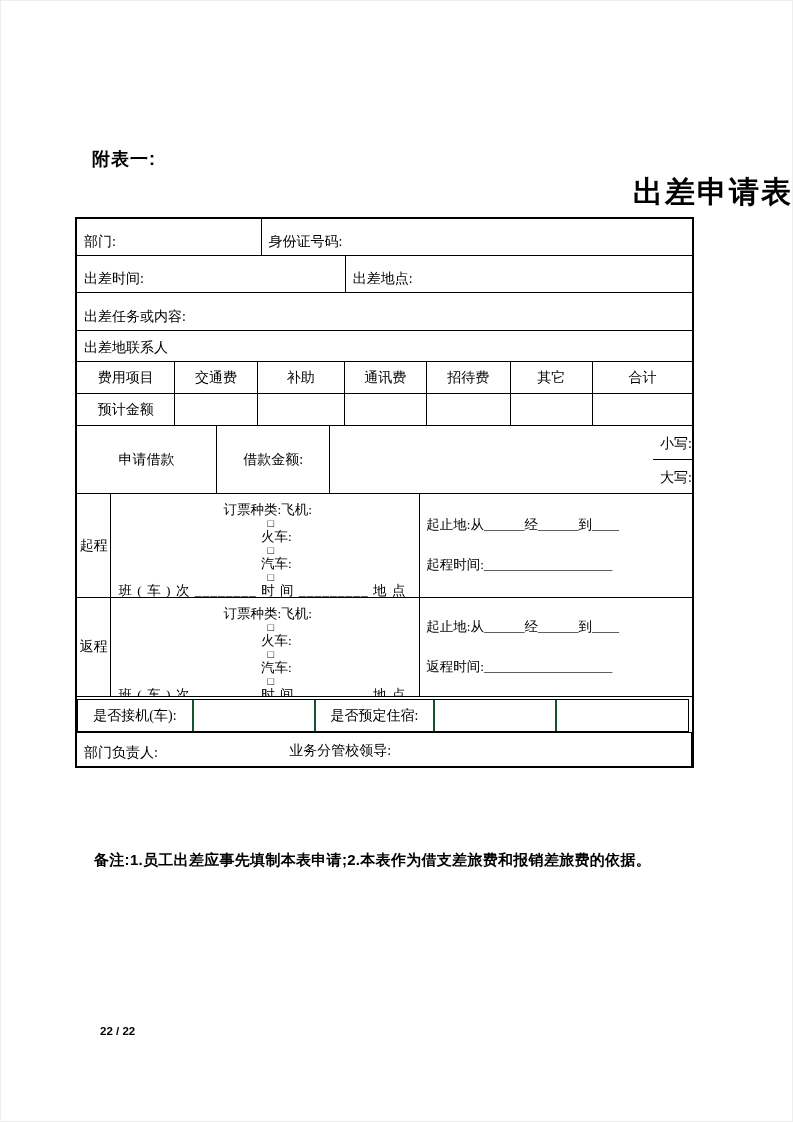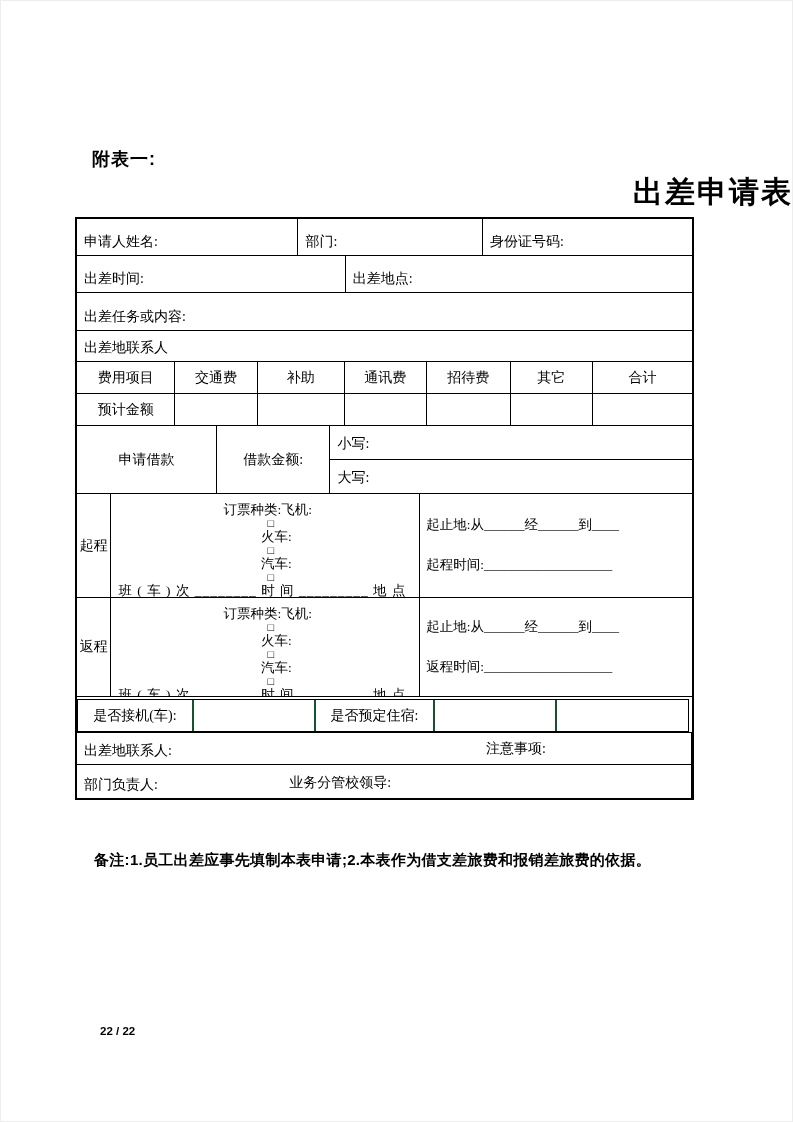--- a/index.html
+++ b/index.html
@@ -24,21 +24,21 @@
   }
   .trow { display:flex; border-bottom:1px solid #000; box-sizing:border-box; }
   .trow:last-child { border-bottom:none;justify-content:flex-end; }
   .tcell {
     box-sizing:border-box; border-right:1px solid #000;
     display:flex; align-items:flex-end; padding:0 0 6px 7px;
     font-size:14px; line-height:1.1; overflow:hidden;
   }
   .tcell:last-child { border-right:none; }
   .tcell.center { align-items:center; justify-content:center; padding:0; }
-  .col { display:flex; flex-direction:column; box-sizing:border-box; }
+  .col { display:flex; flex-direction:column; box-sizing:border-box;align-items:flex-end; }
   .subrow { flex:1; display:flex; align-items:flex-end; padding:0 0 6px 7px; font-size:14px; box-sizing:border-box; }
   .subrow.first { border-bottom:1px solid #000; }
   
   .trip-mid { flex-direction:column; align-items:stretch; justify-content:space-between;
               padding:9px 2px 5px 7px; font-size:13.5px; }
   .trip-right { flex-direction:column; align-items:stretch; justify-content:center;
                 gap:25px; padding:0 0 0 6px; font-size:13.5px; }
   .cbline { display:flex; align-items:center; white-space:nowrap;flex-direction:column; }
   .cbline .lbl2 { margin-left:17px; }
   .cb { font-size:11px; margin-left:6px; position:relative; top:-1px; }
@@ -64,21 +64,20 @@
 <body>
 
 <div class="page">
 
   <div class="appendix">附表一:</div>
   <div class="doc-title">出差申请表</div>
 
   <div class="form-table">
 
     <div class="trow" style="height:37px">
-      <div class="tcell" style="width:36%">申请人姓名:</div>
       <div class="tcell" style="width:30%">部门:</div>
       <div class="tcell" style="flex:1">身份证号码:</div>
     </div>
 
     <div class="trow" style="height:37px">
       <div class="tcell" style="width:43.7%">出差时间:</div>
       <div class="tcell" style="flex:1">出差地点:</div>
     </div>
 
     <div class="trow" style="height:38px">
@@ -162,24 +161,20 @@
     <div class="trow" style="height:36px">
       <div class="nested">
         <div class="ncell" style="width:19%">是否接机(车):</div>
         <div class="ncell" style="width:20%"></div>
         <div class="ncell" style="width:19.5%">是否预定住宿:</div>
         <div class="ncell" style="width:20%"></div>
         <div class="ncell" style="flex:1"></div>
       </div>
     </div>
 
-    <div class="trow" style="height:32px; position:relative;">
-      <div class="tcell" style="flex:1">出差地联系人:</div>
-      <span class="floating" style="left:66.5%">注意事项:</span>
-    </div>
 
     <div class="trow" style="height:33px; position:relative;">
       <div class="tcell" style="flex:1">部门负责人:</div>
       <span class="floating" style="left:34.5%">业务分管校领导:</span>
     </div>
 
   </div>
 
   <div class="remark">备注:1.员工出差应事先填制本表申请;2.本表作为借支差旅费和报销差旅费的依据。</div>
   <div class="pagenum">22 / 22</div>

